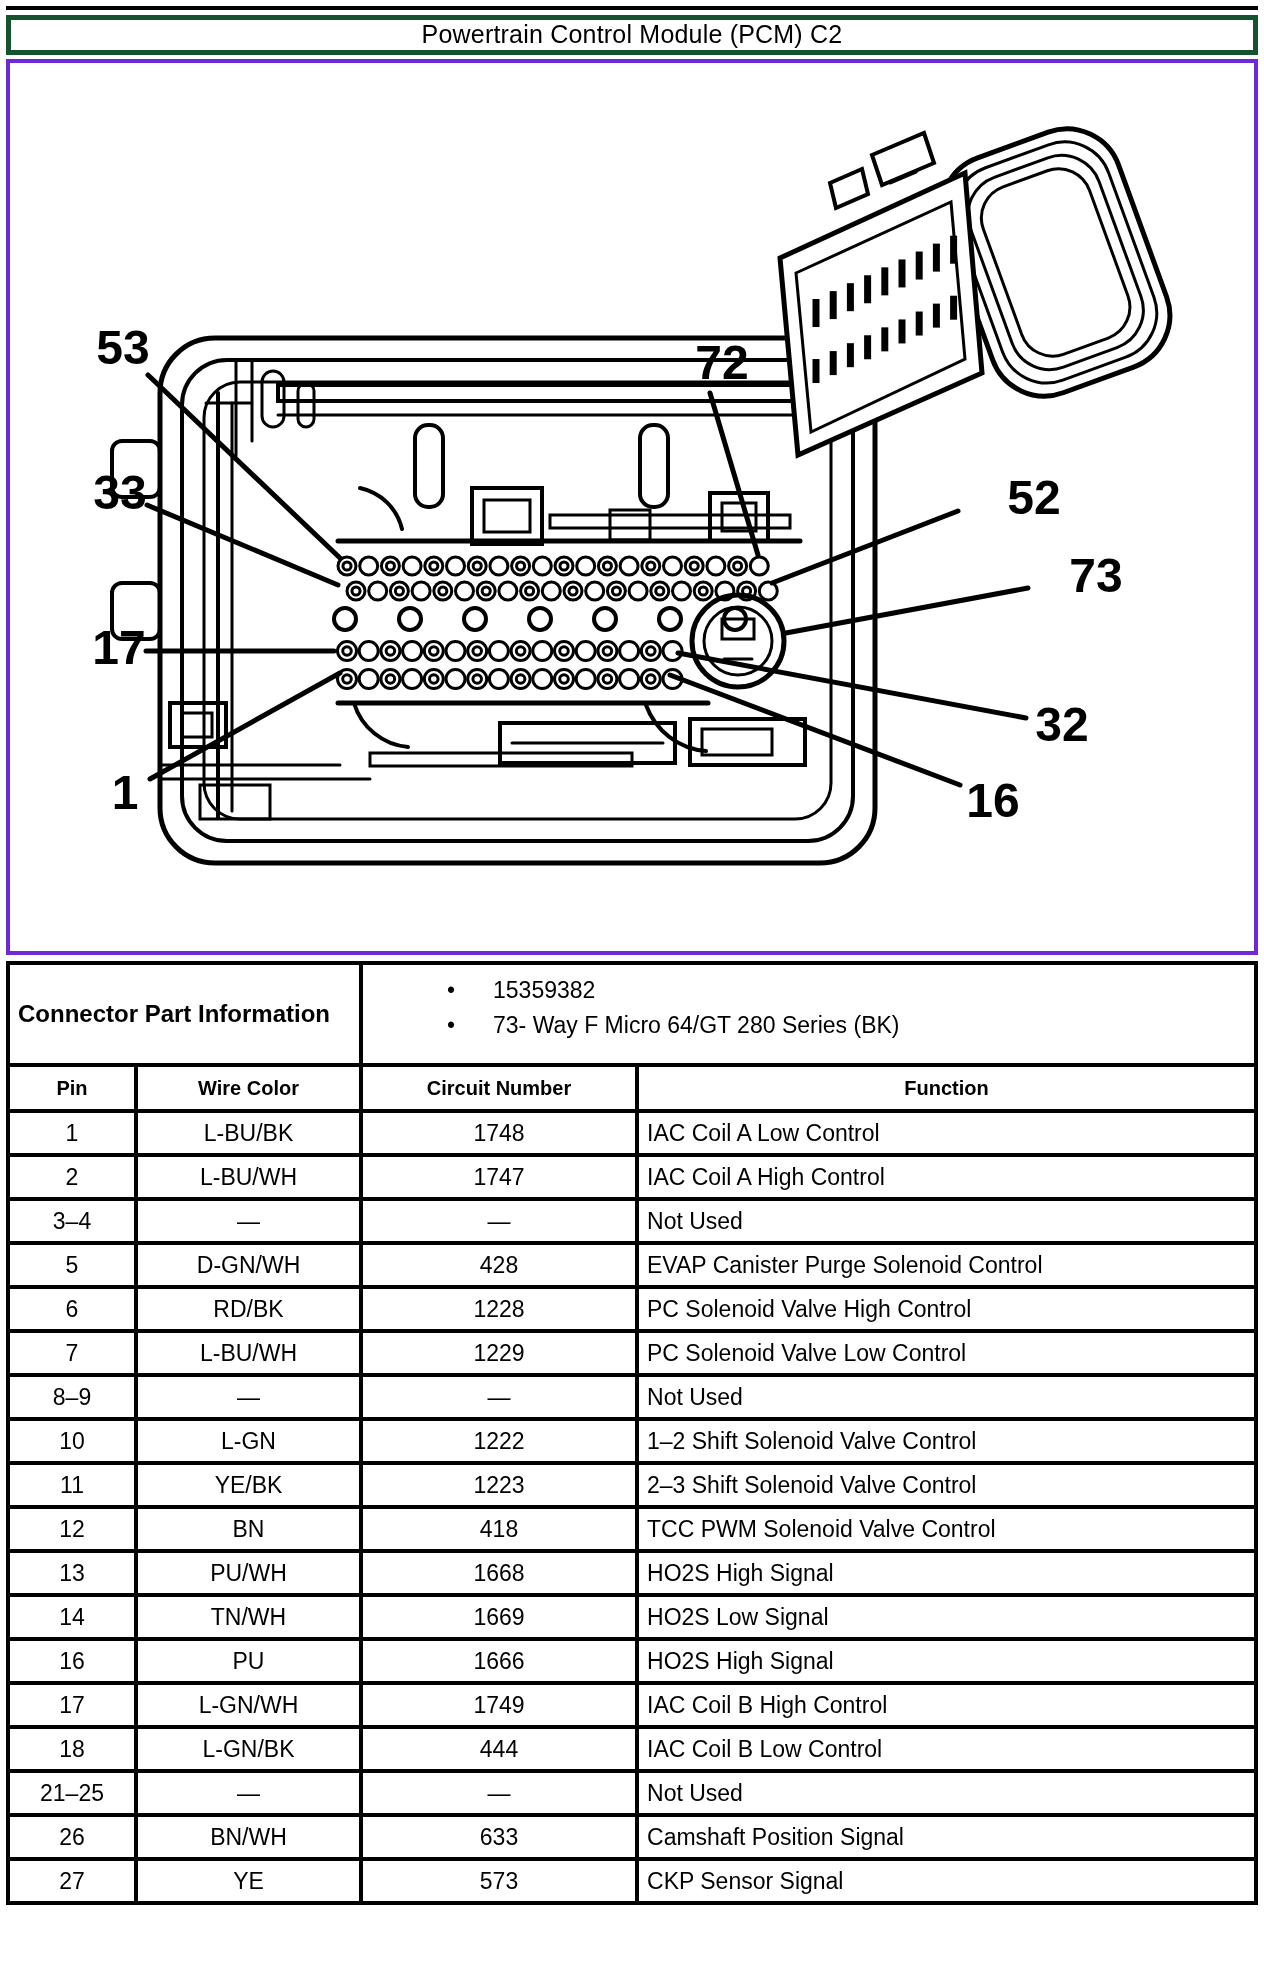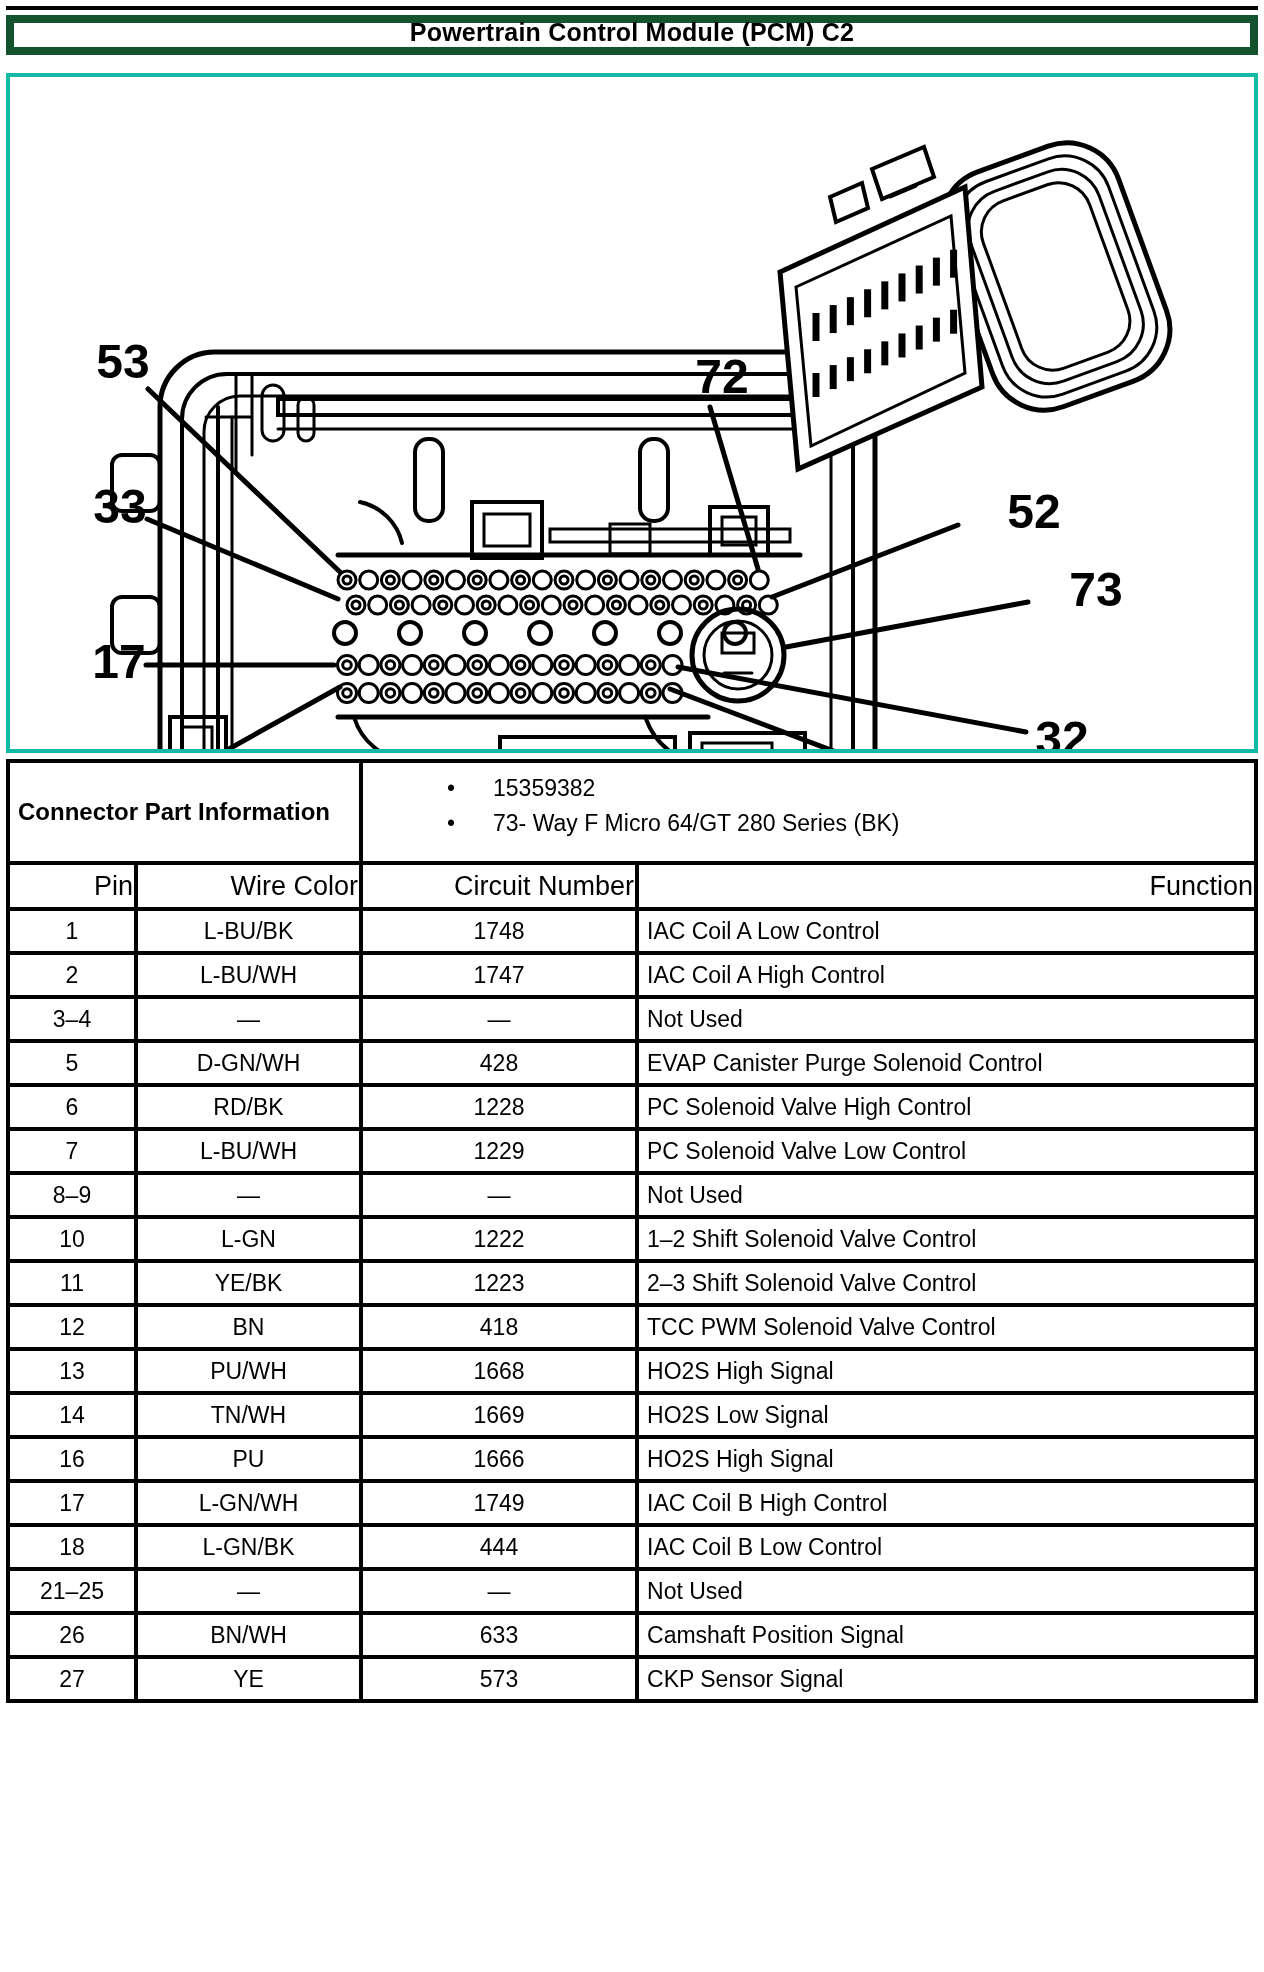--- a/index.html
+++ b/index.html
@@ -2,27 +2,27 @@
 <html><head>
 <meta charset="utf-8">
 <style>
   html,body{margin:0;padding:0;background:#fff;}
   body{
     width:1264px;height:1972px;box-sizing:border-box;padding:6px;
     font-family:"Liberation Sans",sans-serif;color:#000;
   }
   .top-edge{height:4px;background:#000;margin-bottom:5px;}
   .title-box{
-    height:40px;border:8px solid #14532d;box-sizing:border-box;
-    display:flex;align-items:flex-end;justify-content:center;
-    font-weight:bold;font-size:25px;letter-spacing:0.2px;
+    height:40px;border:5px solid #14532d;box-sizing:border-box;
+    display:flex;align-items:flex-start;justify-content:center;
+    font-weight:normal;font-size:25px;letter-spacing:0.2px;
   }
   .diagram-box{
-    margin-top:18px;border:4px solid #14b8a6;box-sizing:border-box;
-    height:680px;position:relative;background:#fff;overflow:hidden;
+    margin-top:4px;border:4px solid #6d28d9;box-sizing:border-box;
+    height:896px;position:relative;background:#fff;overflow:hidden;
   }
   .diagram-box svg{position:absolute;left:0;top:0;}
   .callout{
     position:absolute;transform:translate(-50%,-50%);
     font-weight:bold;font-size:48px;line-height:1;white-space:nowrap;
   }
   
   .s3{stroke:#000;stroke-width:3;fill:none;stroke-linecap:round;}
   .s4{stroke:#000;stroke-width:4;fill:none;stroke-linecap:round;}
   .s5{stroke:#000;stroke-width:5;fill:none;stroke-linecap:round;}
@@ -36,21 +36,21 @@
     width:1252px;font-size:23px;
   }
   .pin-table td,.pin-table th{border:4px solid #000;overflow:hidden;white-space:nowrap;}
   .cpi-label{
     font-weight:bold;font-size:24px;text-align:left;padding-left:8px;
     height:96px;vertical-align:middle;
   }
   .cpi-bullets{vertical-align:top;padding:8px 0 0 84px;}
   .bullet-row{display:flex;line-height:35px;font-size:23px;}
   .bullet{width:46px;flex:0 0 46px;}
-  .pin-table th{height:40px;font-size:27px;font-weight:normal;text-align:right;}
+  .pin-table th{height:40px;font-size:20px;font-weight:bold;text-align:center;}
   .data-row td{height:38px;text-align:center;}
   .data-row td.c3{text-align:left;padding-left:8px;}
 </style>
 </head>
 <body>
 
 <div class="top-edge"></div>
 
 <div class="title-box">
   <span>Powertrain Control Module (PCM) C2</span>

